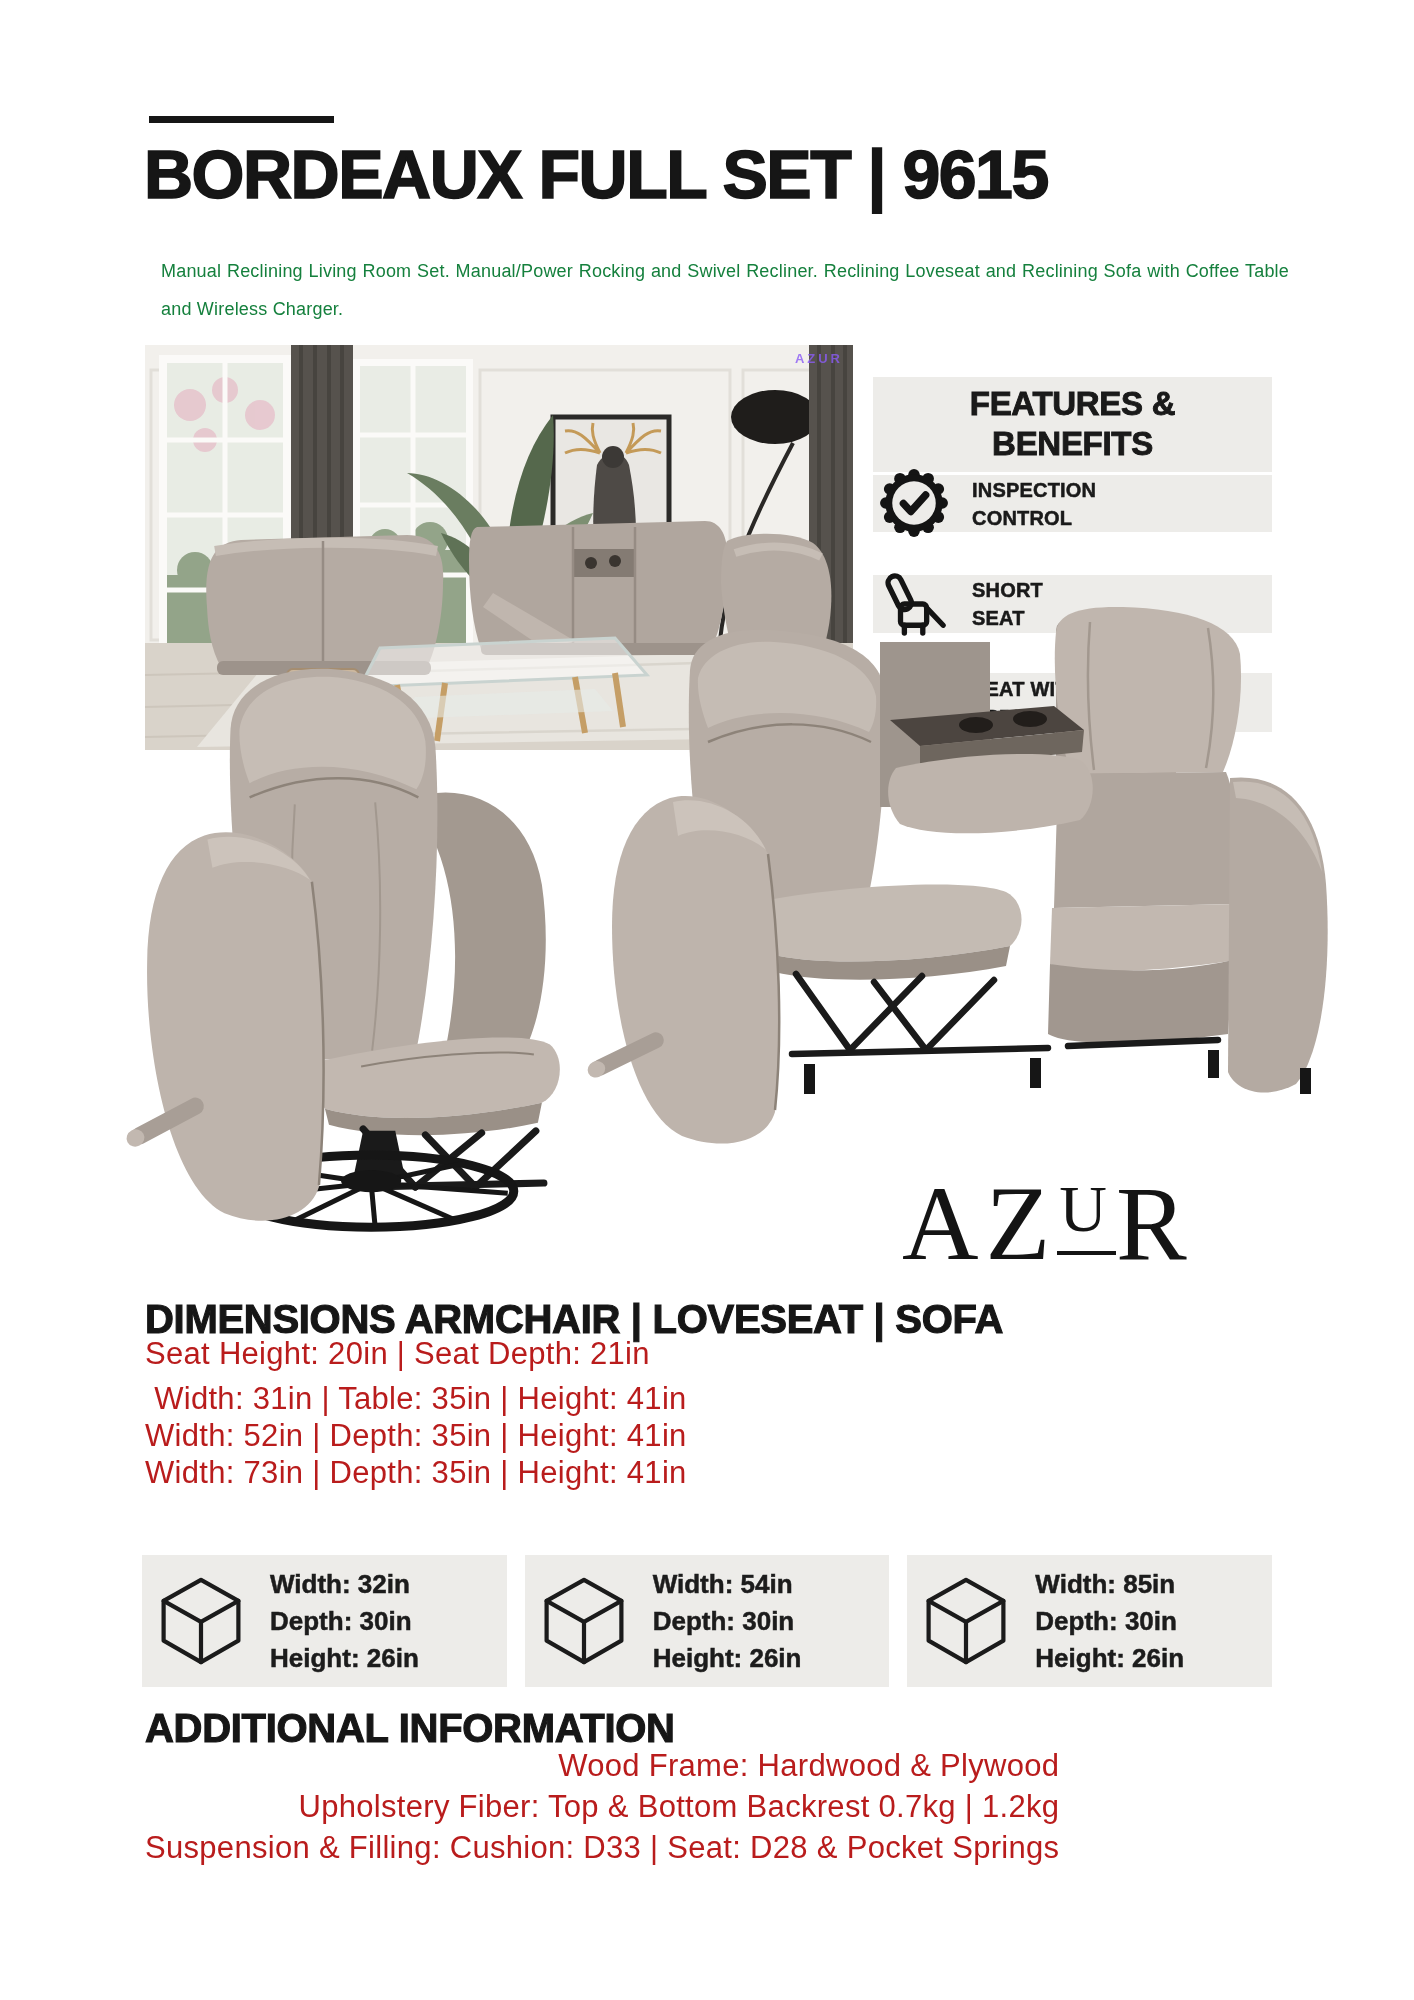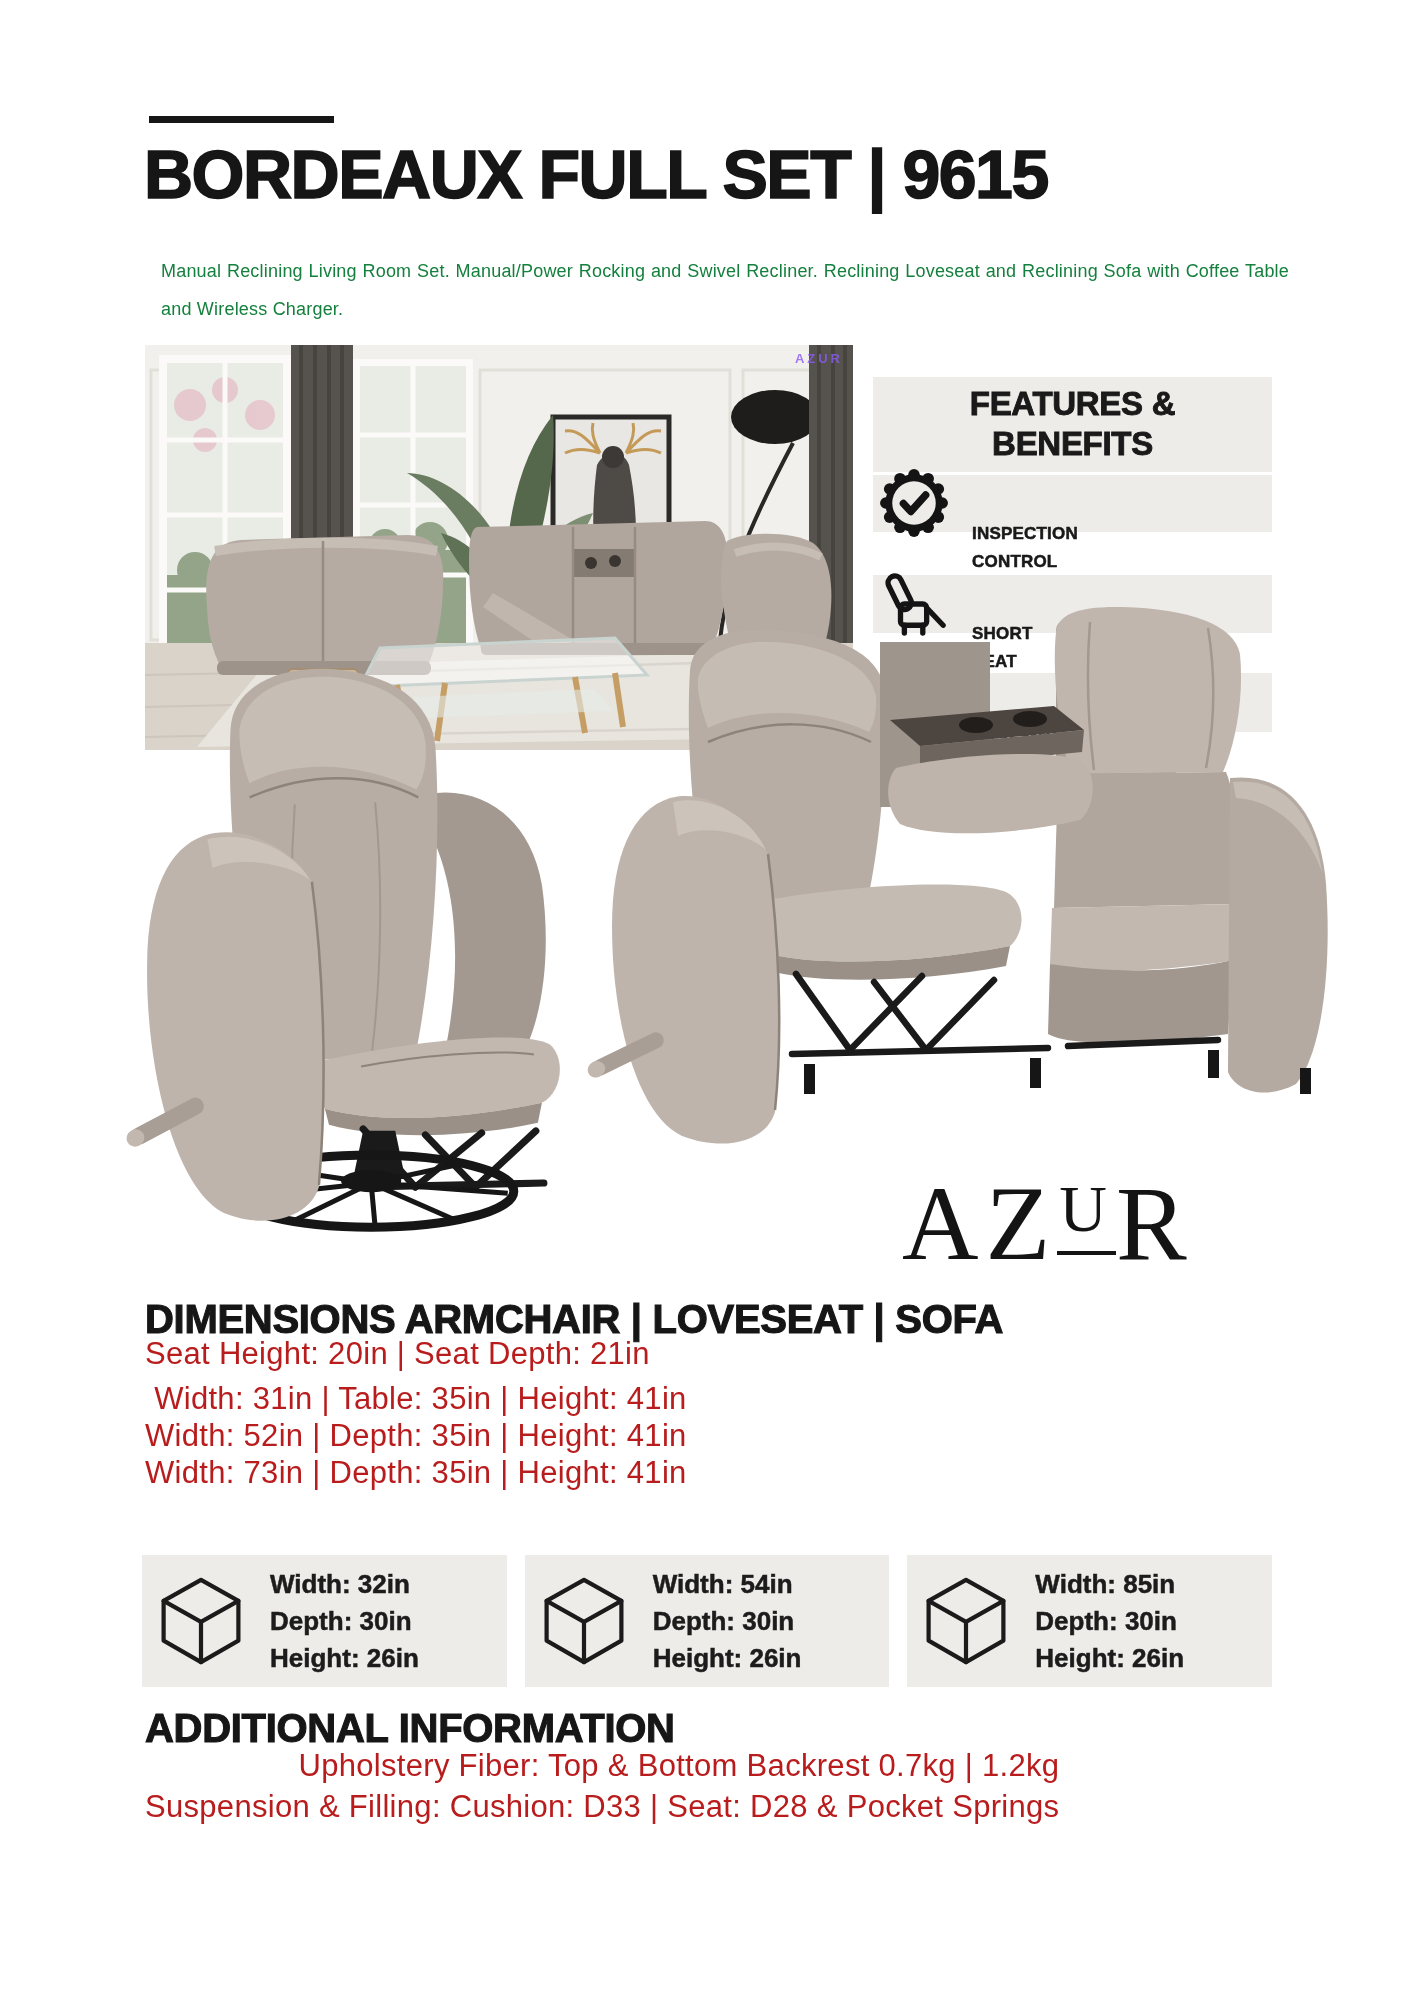--- a/index.html
+++ b/index.html
@@ -24,21 +24,21 @@
   .f-header span{display:block;}
   .f-row{position:absolute;left:0;width:399px;background:#edece9;}
   .f-row.f1{top:132px;height:57px;}
   .f-row.f2{top:232px;height:58px;}
   .f-row.f3{top:330px;height:59px;}
   .f-icon{position:absolute;display:block;}
   .f1 .f-icon{left:6px;top:-7px;width:70px;height:70px;}
   .f2 .f-icon{left:12px;top:-3px;width:62px;height:66px;}
   .f3 .f-icon{left:8px;top:-2px;width:68px;height:62px;}
   .f-label{position:absolute;left:99px;top:50%;transform:translateY(-50%);
-           font-weight:700;font-size:17px;line-height:28px;letter-spacing:.2px;margin-top:44px;-webkit-text-stroke:.5px #161616;}
+           font-weight:700;font-size:20px;line-height:28px;letter-spacing:.2px;-webkit-text-stroke:.5px #161616;}
   .f-label span{display:block;}
 
   
   .product{position:absolute;}
   .armchair{left:112px;top:628px;width:452px;height:614px;}
   .sofa{left:578px;top:602px;width:780px;height:570px;}
   .product svg{display:block;width:100%;height:100%;}
 
   
   .azur{position:absolute;left:902px;top:1180px;display:flex;align-items:flex-start;
@@ -449,17 +449,18 @@
       <div class="card-lines">
         <div>Width: 85in</div>
         <div>Depth: 30in</div>
         <div>Height: 26in</div>
       </div>
     </div>
   </div>
 
   <h2 class="sec h-add">ADDITIONAL INFORMATION</h2>
   <div class="body addlines">
+    <p>Wood Frame: Hardwood &amp; Plywood</p>
     <p>Upholstery Fiber: Top &amp; Bottom Backrest 0.7kg | 1.2kg</p>
     <p>Suspension &amp; Filling: Cushion: D33 | Seat: D28 &amp; Pocket Springs</p>
   </div>
 
 </div>
 
 </body></html>

